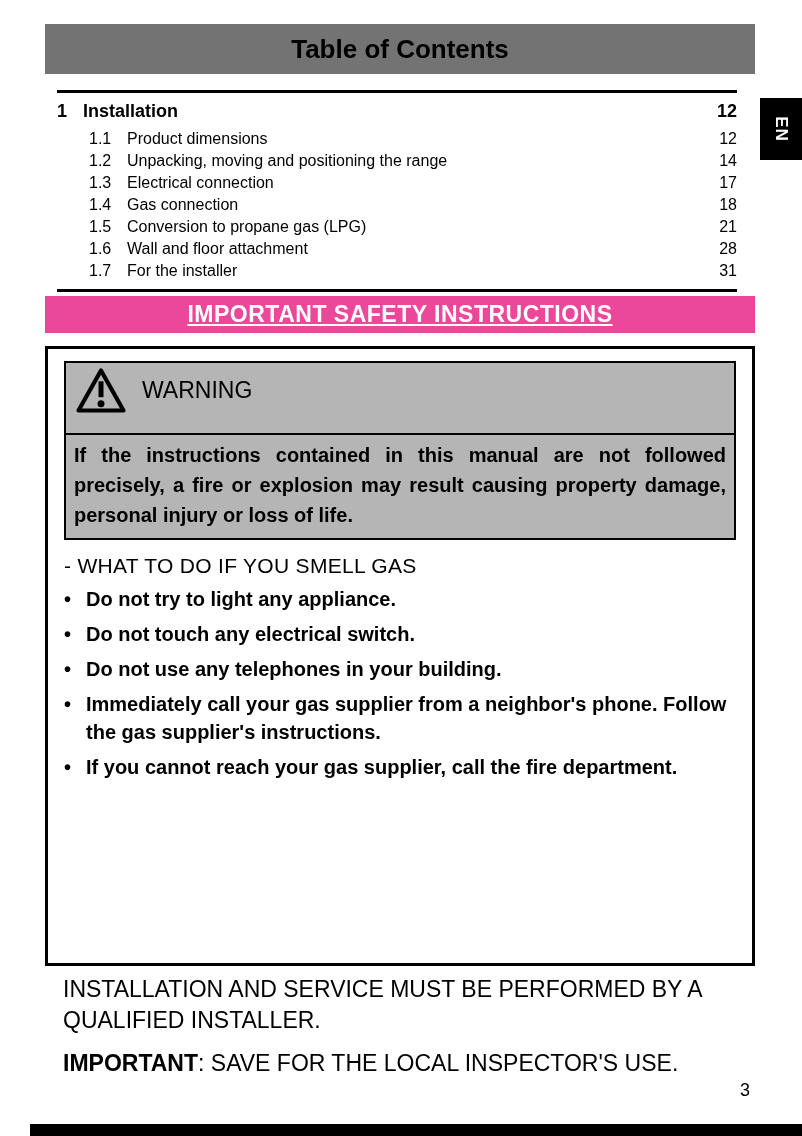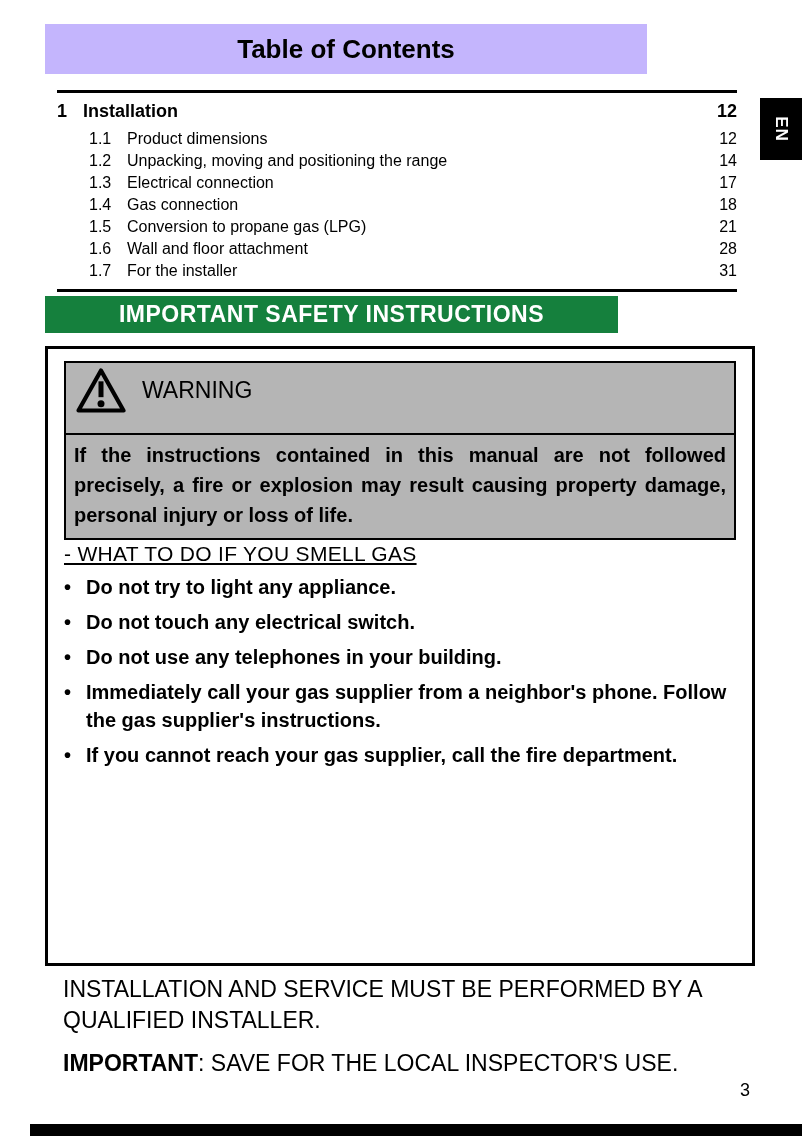--- a/index.html
+++ b/index.html
@@ -6,22 +6,22 @@
   html,body { background:#ffffff; }
   body {
     width:802px; height:1136px;
     font-family:"Liberation Sans", sans-serif;
     color:#000;
   }
   .page { position:relative; width:802px; height:1136px; background:#fff; overflow:hidden; }
 
   
   .title-bar {
-    position:absolute; left:45px; top:24px; width:602px; height:50px;
-    background:#c4b5fd; display:flex; align-items:center; justify-content:center;
+    position:absolute; left:45px; top:24px; width:710px; height:50px;
+    background:#737373; display:flex; align-items:center; justify-content:center;
     font-size:26px; font-weight:bold;
   }
 
   
   .toc {
     position:absolute; left:57px; top:90px; width:680px;
     border-top:3px solid #000; border-bottom:3px solid #000;
     padding:4px 0 7px;
   }
   .toc-chapter { display:flex; font-weight:bold; font-size:18px; padding:4px 0 6px; }
@@ -33,44 +33,44 @@
 
   
   .en-tab {
     position:absolute; left:760px; top:98px; width:42px; height:62px;
     background:#000; color:#fff; display:flex; align-items:center; justify-content:center;
   }
   .en-tab span { transform:rotate(90deg); font-weight:bold; font-size:17px; letter-spacing:1px; }
 
   
   .safety-bar {
-    position:absolute; left:45px; top:296px; width:573px; height:37px;
-    background:#15803d; color:#fff; display:flex; align-items:center; justify-content:center;
-    font-size:23px; font-weight:bold; letter-spacing:0.5px;
+    position:absolute; left:45px; top:296px; width:710px; height:37px;
+    background:#ec4899; color:#fff; display:flex; align-items:center; justify-content:center;
+    font-size:23px; font-weight:bold; letter-spacing:0.5px;text-decoration:underline;
   }
 
   
   .safety-box {
     position:absolute; left:45px; top:346px; width:710px; height:620px;
     border:3px solid #000; padding:12px 16px 10px; overflow:hidden;
     font-size:20px; font-weight:bold;
   }
 
   .warning-block { border:2px solid #000; background:#b5b5b5; }
   .warning-head { display:flex; align-items:center; gap:16px; padding:5px 10px 20px; }
   .warning-head svg { display:block; }
   .wtitle { font-size:23px; font-weight:normal; }
   .warning-body {
     border-top:2px solid #000; padding:5px 8px 8px;
     font-size:20px; font-weight:bold; text-align:justify; line-height:1.5;
   }
 
   .gasoline { margin-top:10px; line-height:1.45; padding-left:22px; text-indent:-22px; }
 
-  .smell-heading { margin-top:2px; font-weight:normal; font-size:21px; letter-spacing:0.3px;text-decoration:underline; }
+  .smell-heading { margin-top:14px; font-weight:normal; font-size:21px; letter-spacing:0.3px; }
 
   .bullets { margin-top:6px; }
   .bullet { display:flex; margin:7px 0; line-height:1.4; }
   .bmark { width:22px; flex:0 0 22px; }
   .btext { flex:1; }
 
   .installer-note { margin-top:12px; line-height:1.45; padding-left:15px; text-indent:-15px; }
 
   
   .footer-text { position:absolute; left:63px; top:974px; width:665px; font-size:23px; line-height:1.35; }

